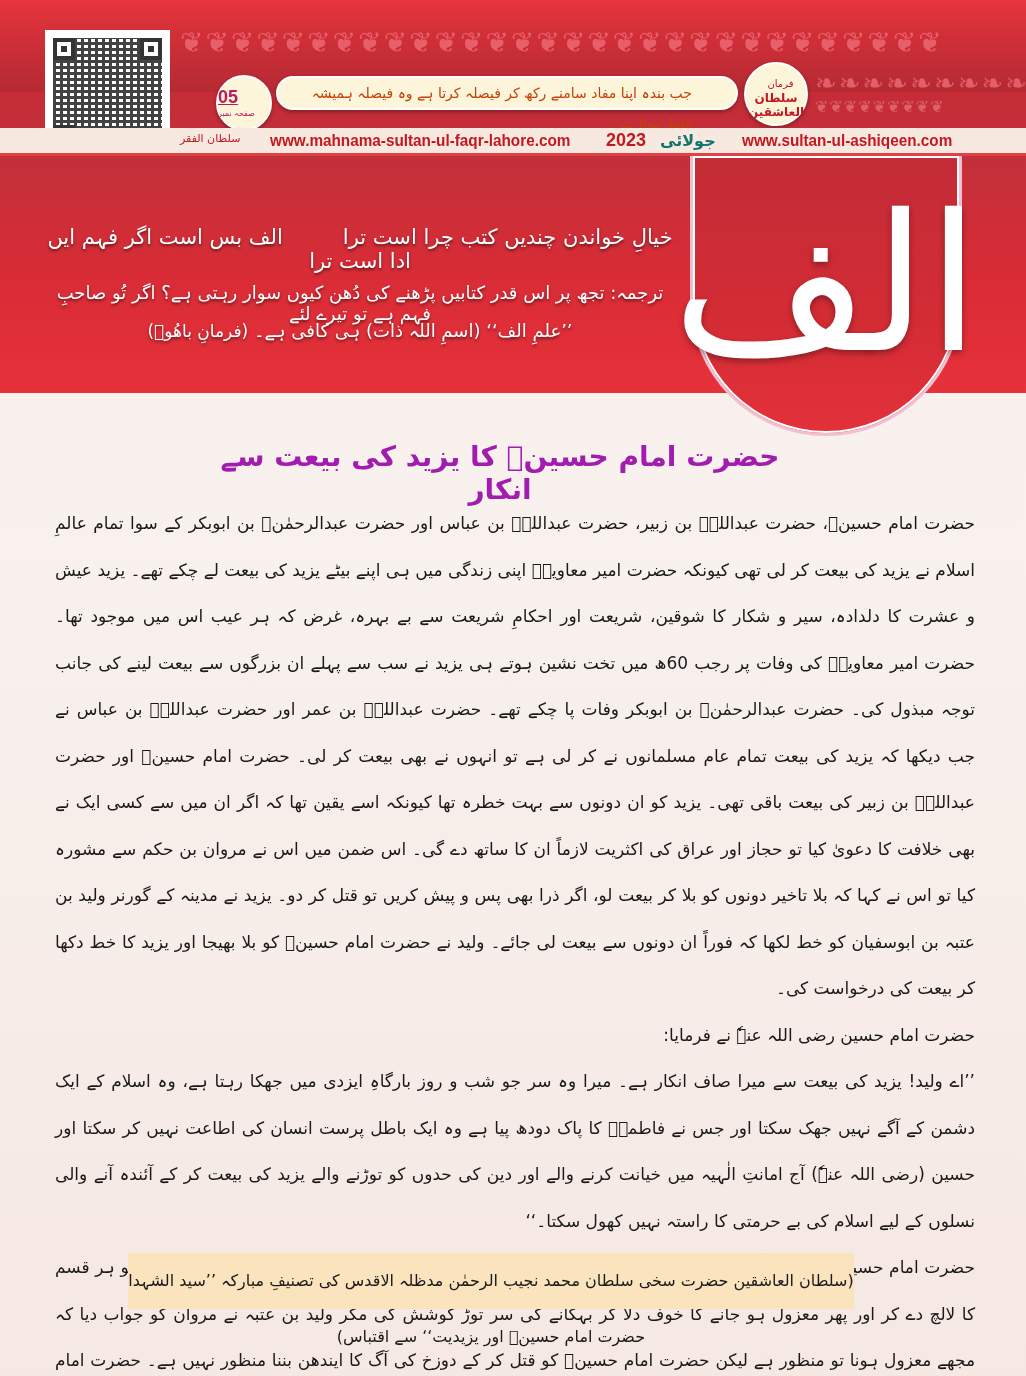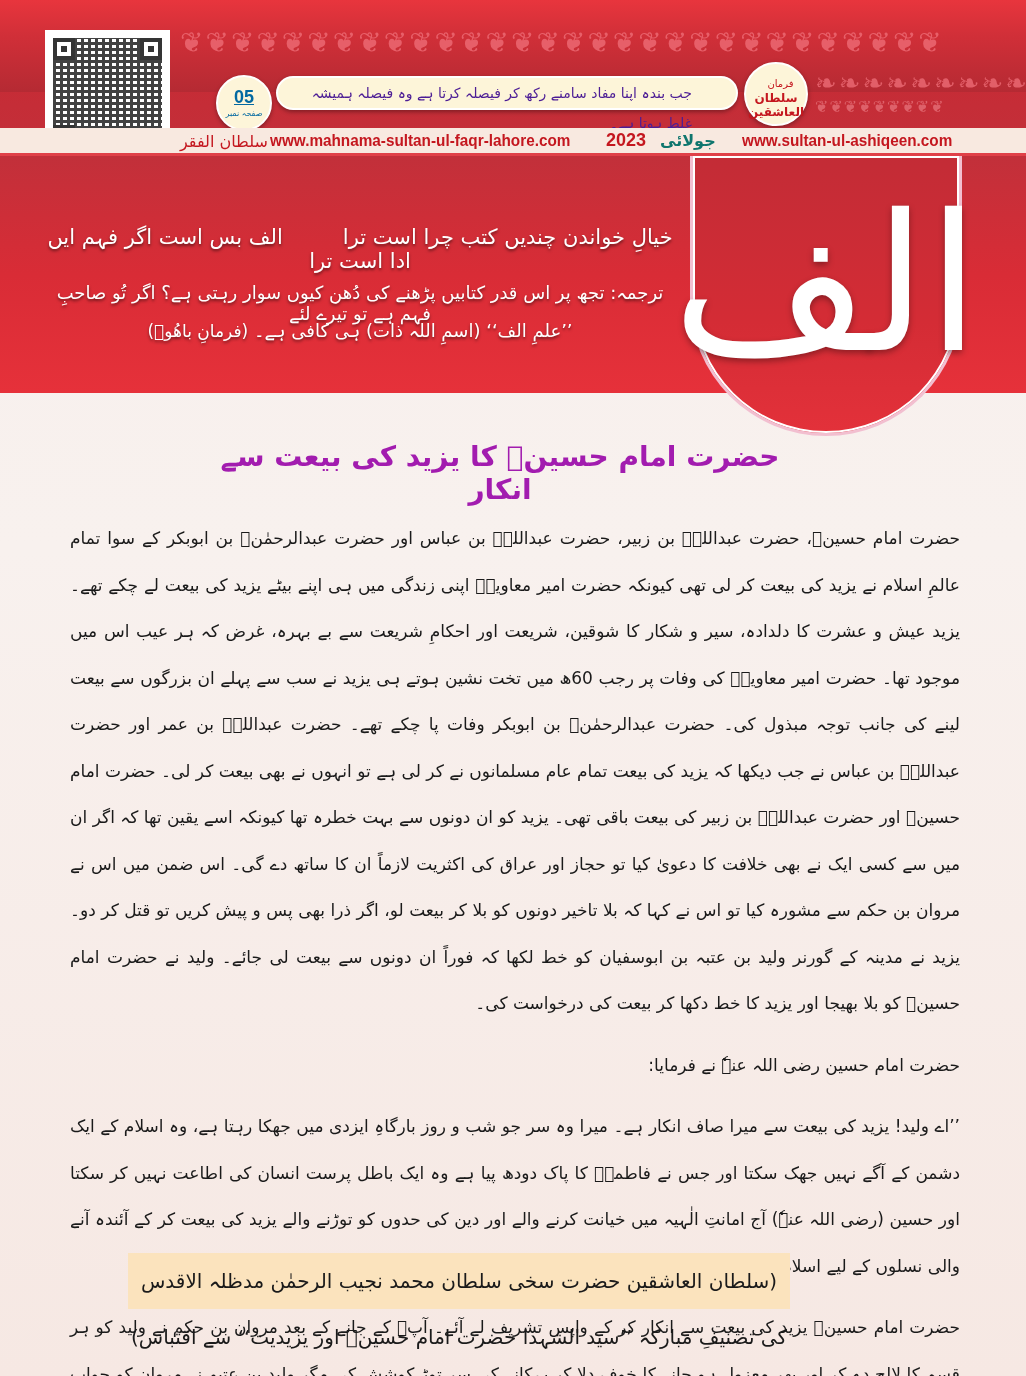--- a/index.html
+++ b/index.html
@@ -42,42 +42,42 @@
       background:
         repeating-linear-gradient(90deg, #222 0 3px, transparent 3px 7px),
         repeating-linear-gradient(0deg, #222 0 3px, transparent 3px 6px);
       opacity: .85; position: relative;
     }
     .qr-finder { position: absolute; width: 22px; height: 22px; border: 4px solid #111; background: #fff; }
     .qr-finder::after { content: ""; position: absolute; left: 4px; top: 4px; width: 6px; height: 6px; background: #111; }
     .page-badge {
       position: absolute; left: 216px; top: 75px; width: 56px; height: 56px; border-radius: 50%;
       background: #fdf5d9; border: 2px solid #fff; box-shadow: 0 2px 4px rgba(0,0,0,.35);
-      text-align: center; color: #0369a1;
+      text-align: left; color: #be185d;
     }
     .page-badge .num { display: block; font-family: "Liberation Sans", sans-serif; font-weight: bold; font-size: 18px; margin-top: 10px; text-decoration: underline; }
     .page-badge .lbl { display: block; font-size: 8px; direction: rtl; margin-top: 1px; }
     .quote-bar {
       position: absolute; left: 276px; top: 76px; width: 462px; height: 34px; border-radius: 17px;
       background: #fdf5d9; border: 2px solid #fff; box-shadow: 0 2px 4px rgba(0,0,0,.35);
-      direction: rtl; text-align: right; padding: 0 44px 0 12px; font-size: 14px; line-height: 30px; color: #4c1d95;
+      direction: rtl; text-align: right; padding: 0 44px 0 12px; font-size: 14px; line-height: 30px; color: #c2410c;
     }
     .farman-badge {
       position: absolute; left: 744px; top: 62px; width: 64px; height: 64px; border-radius: 50%;
       background: #fdf5d9; border: 2px solid #fff; box-shadow: 0 2px 5px rgba(0,0,0,.35);
       color: #c4171f; text-align: center; direction: rtl; font-size: 11px; line-height: 14px; padding-top: 13px;
     }
     .farman-badge .t1 { font-size: 10px; padding-left: 9px; }
     .farman-badge .t2 { font-size: 12px; font-weight: bold; }
     .web-strip {
       position: absolute; left: 0; top: 128px; width: 1026px; height: 28px;
       background: #f8e9e0; border-bottom: 3px solid #e04048;
     }
     .web-strip .logo-small {
-      position: absolute; left: 180px; top: 4px; font-size: 16px; color: #c4171f; direction: rtl;
+      position: absolute; left: 180px; top: 4px; font-size: 11px; color: #c4171f; direction: rtl;
     }
     .web-strip .site1 {
       position: absolute; left: 270px; top: 3px; font-family: "Liberation Sans", sans-serif;
       font-weight: bold; font-size: 17px; color: #c4171f; transform: scaleX(.9); transform-origin: left;
     }
     .web-strip .date-ur {
       position: absolute; left: 606px; top: 3px; direction: rtl; font-size: 16px; color: #0f766e; font-weight: bold;
     }
     .web-strip .year {
       position: absolute; left: 606px; top: 2px; font-family: "Liberation Sans", sans-serif;
@@ -111,25 +111,25 @@
     .verse.v4 { top: 320px; font-size: 18px; }
     .verse.v4 .ref { font-size: 17px; }
     .article-title {
       position: absolute; left: 200px; top: 440px; width: 600px; text-align: center; direction: rtl;
       font-size: 28px; color: #a21caf; font-weight: bold;
     }
     .article-body {
       position: absolute; left: 55px; top: 500px; width: 920px; direction: rtl; text-align: justify;
       color: #1a1a1a; font-size: 17px; line-height: 46.5px;
     }
-    .article-body p { margin: 15px; }
+    .article-body p { margin: 0; }
     .article-body .quote { text-align: justify; }
     .citation-box {
-      position: absolute; left: 128px; top: 1253px; width: 662px; height: 56px;
-      background: #fbe3bd; direction: rtl; text-align: center; font-size: 20px; line-height: 56px; color: #1a1a1a;
+      position: absolute; left: 128px; top: 1253px; width: 726px; height: 56px;
+      background: #fbe3bd; direction: rtl; text-align: center; font-size: 16px; line-height: 56px; color: #1a1a1a;
     }
   </style>
 </head>
 <body>
 
 <div class="header">
   <div class="top-strip"></div>
   <div class="ornament-row">❦❦❦❦❦❦❦❦❦❦❦❦❦❦❦❦❦❦❦❦❦❦❦❦❦❦❦❦❦❦</div>
   <div class="ornament-row-2">❧❧❧❧❧❧❧❧❧❧</div>
   <div class="ornament-row-3">❦❦❦❦❦❦❦❦❦</div>

